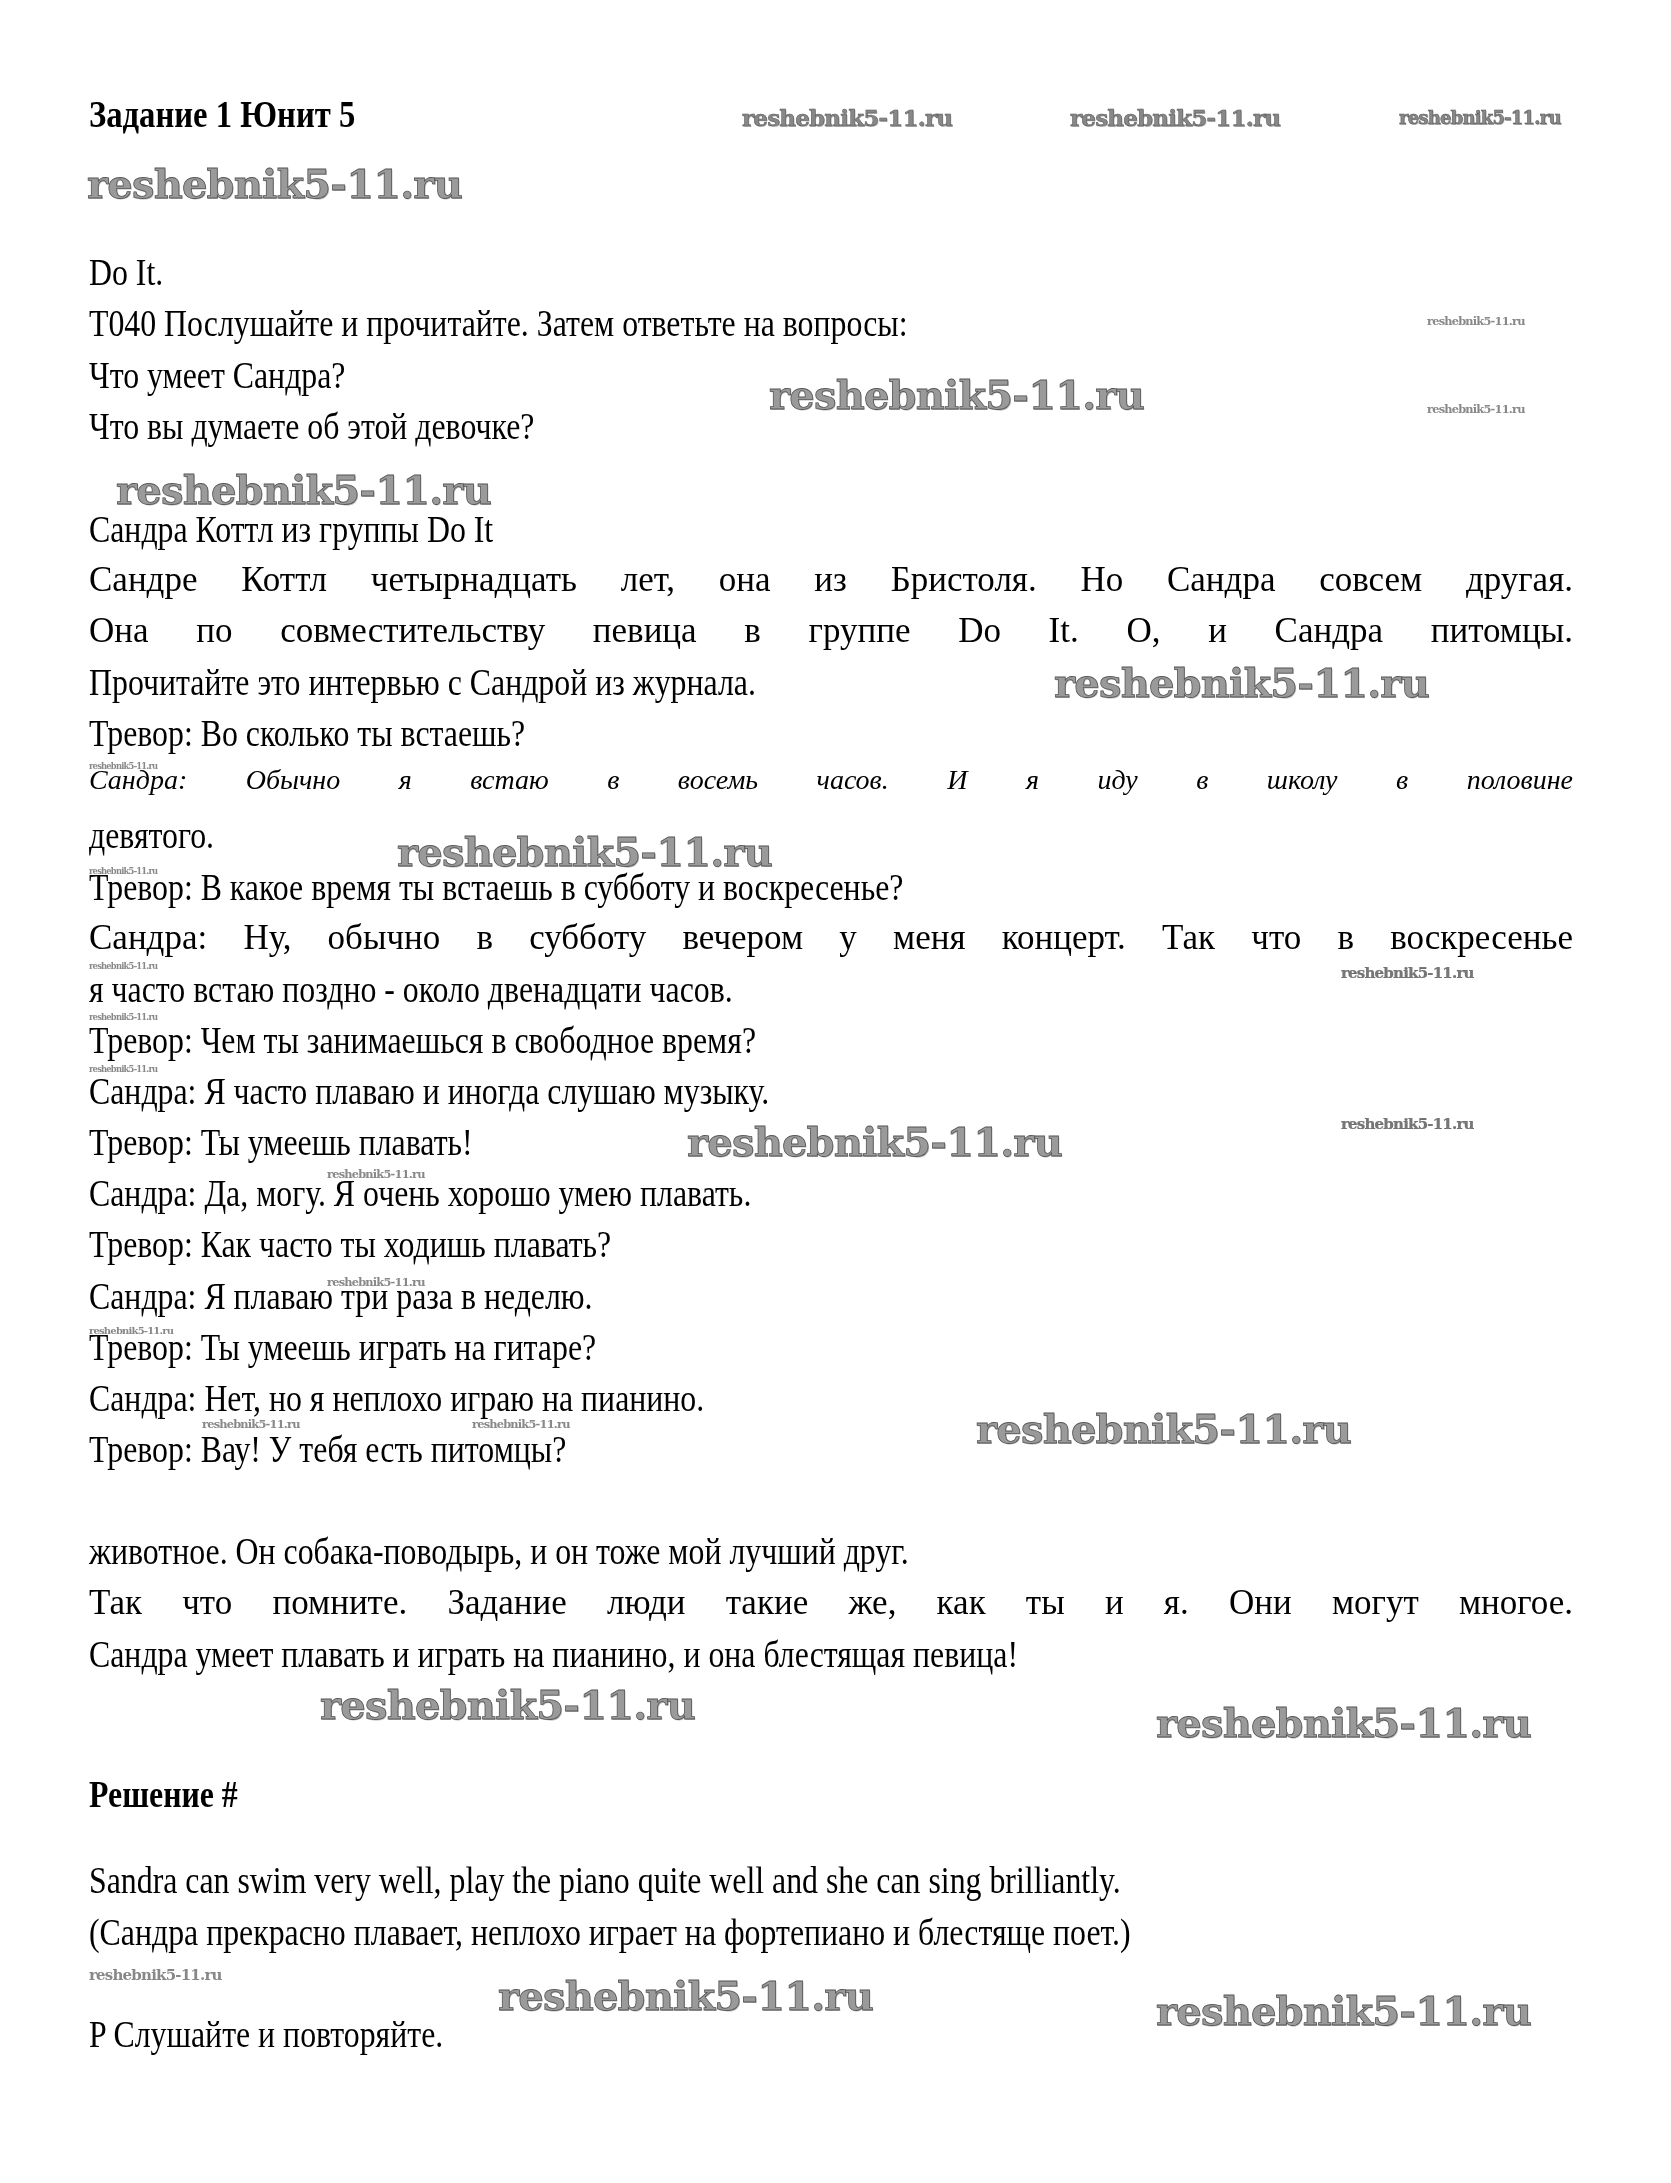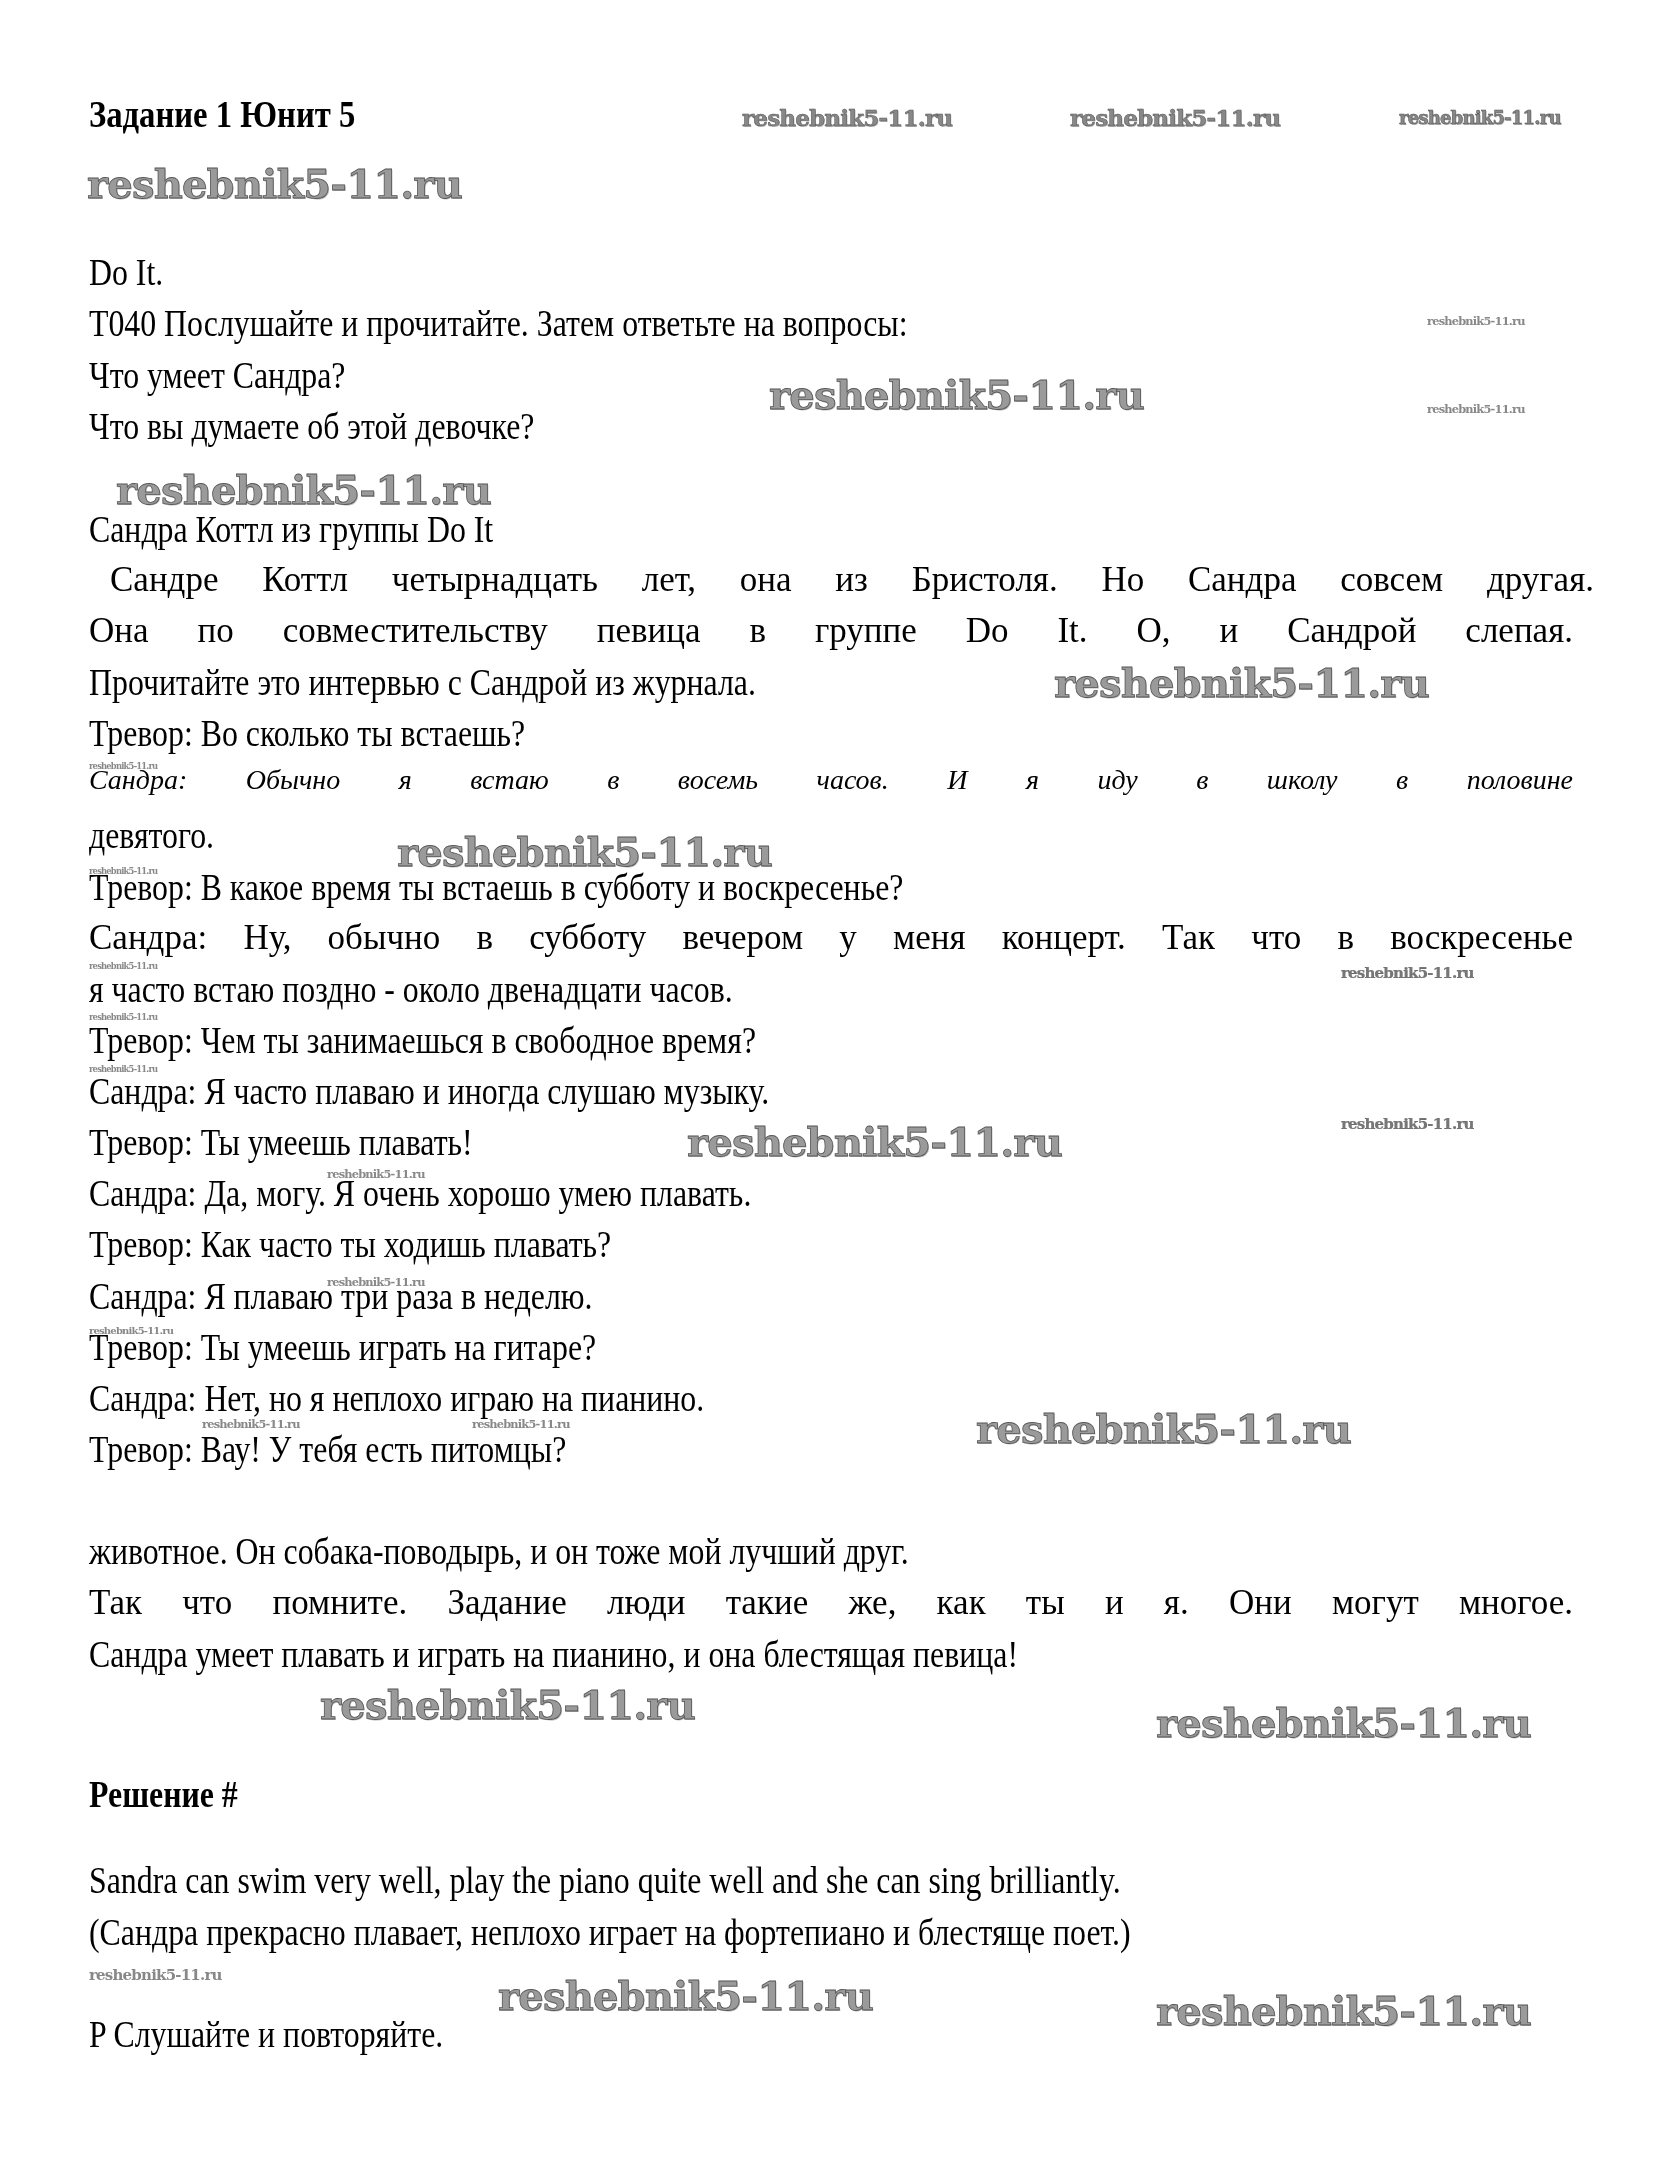--- a/index.html
+++ b/index.html
@@ -35,22 +35,22 @@
   <div class="line" style="top: 303px; transform: scaleX(0.86);">T040 Послушайте и прочитайте. Затем ответьте на вопросы:</div>
   <div class="wm tiny" style="left:1427px; top:314px;">reshebnik5-11.ru</div>
   <div class="line" style="top: 355px; transform: scaleX(0.86);">Что умеет Сандра?</div>
   <div class="wm big" style="left:769px; top:371px;">reshebnik5-11.ru</div>
   <div class="wm tiny" style="left:1427px; top:402px;">reshebnik5-11.ru</div>
   <div class="line" style="top: 406px; transform: scaleX(0.86);">Что вы думаете об этой девочке?</div>
 
   <div class="wm big" style="left:116px; top:466px;">reshebnik5-11.ru</div>
 
   <div class="line" style="top: 509px; transform: scaleX(0.86);">Сандра Коттл из группы Do It</div>
-  <div class="line just" style="top: 560px; font-size: 35px; margin-left: 21px;">Сандре Коттл четырнадцать лет, она из Бристоля. Но Сандра совсем другая.</div>
-  <div class="line just" style="top: 611px; font-size: 35px;">Она по совместительству певица в группе Do It. О, и Сандрой слепая.</div>
+  <div class="line just" style="top: 560px; font-size: 35px;">Сандре Коттл четырнадцать лет, она из Бристоля. Но Сандра совсем другая.</div>
+  <div class="line just" style="top: 611px; font-size: 35px;">Она по совместительству певица в группе Do It. О, и Сандра питомцы.</div>
   <div class="line" style="top: 662px; transform: scaleX(0.86);">Прочитайте это интервью с Сандрой из журнала.</div>
   <div class="wm big" style="left:1054px; top:659px;">reshebnik5-11.ru</div>
 
   <div class="line" style="top: 713px; transform: scaleX(0.86);">Тревор: Во сколько ты встаешь?</div>
   <div class="wm tiny" style="left:89px; top:761px; font-size:8.4px;">reshebnik5-11.ru</div>
   <div class="line just" style="top: 764px; font-size: 28px; font-style: italic;">Сандра: Обычно я встаю в восемь часов. И я иду в школу в половине</div>
   <div class="line" style="top: 815px; transform: scaleX(0.86);">девятого.</div>
   <div class="wm big" style="left:397px; top:828px;">reshebnik5-11.ru</div>
   <div class="wm tiny" style="left:89px; top:866px; font-size:8.4px;">reshebnik5-11.ru</div>
   <div class="line" style="top: 867px; transform: scaleX(0.86);">Тревор: В какое время ты встаешь в субботу и воскресенье?</div>

